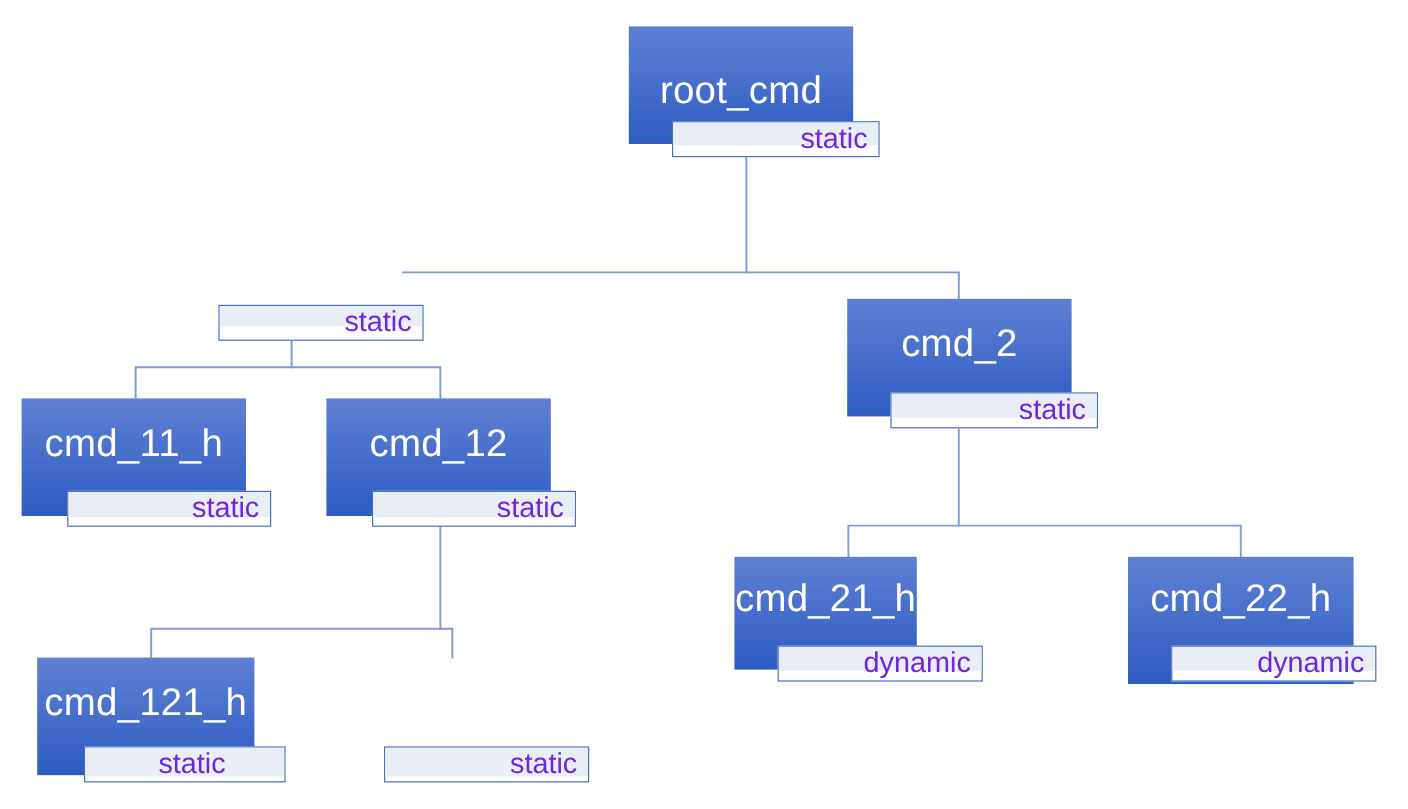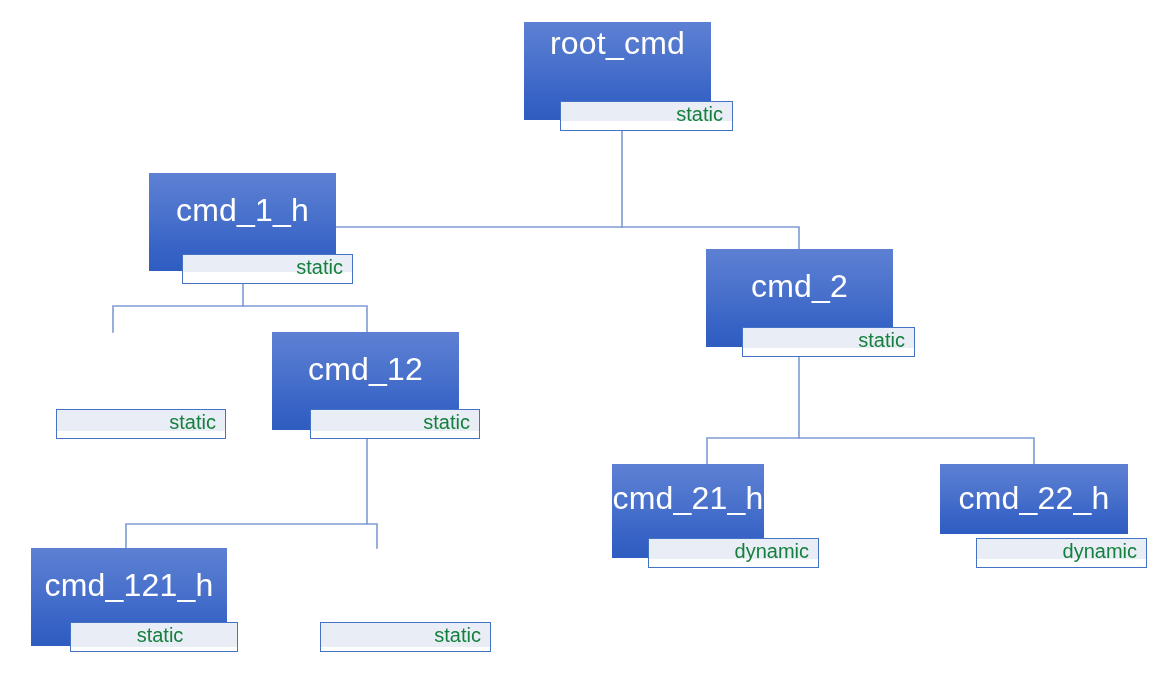--- a/index.html
+++ b/index.html
@@ -60,22 +60,22 @@
     left: 0;
     top: 0;
     right: 0;
     background: #e9edf6;
   }
   .node-tag-text {
     position: absolute;
     left: 0;
     right: 9px;
     top: 2px;
-    color: #15803d;
-    font-size: 20px;
+    color: #6d28d9;
+    font-size: 24px;
     line-height: 1;
     text-align: right;
     white-space: nowrap;
     padding-left: 12px;
   }
   .node-tag.center .node-tag-text {
     text-align: center;
     right: 0;
   }
 </style>
@@ -89,46 +89,46 @@
       <polyline points="243,284 243,306 113,306 113,332" fill="none" stroke="#7f9ad4" stroke-width="1.6" stroke-linecap="square"></polyline>
       <polyline points="243,306 367,306 367,332" fill="none" stroke="#7f9ad4" stroke-width="1.6" stroke-linecap="square"></polyline>
       <polyline points="367,439 367,524 126,524 126,548" fill="none" stroke="#7f9ad4" stroke-width="1.6" stroke-linecap="square"></polyline>
       <polyline points="367,524 377,524 377,548" fill="none" stroke="#7f9ad4" stroke-width="1.6" stroke-linecap="square"></polyline>
       <polyline points="799,357 799,438 707,438 707,464" fill="none" stroke="#7f9ad4" stroke-width="1.6" stroke-linecap="square"></polyline>
       <polyline points="799,438 1034,438 1034,464" fill="none" stroke="#7f9ad4" stroke-width="1.6" stroke-linecap="square"></polyline>
     </svg>
   <div id="node-layer">
       <div class="node" style="left: 0px; top: 0px; width: 1173px; height: 674px; pointer-events: none;">
         <div class="node-box" style="left: 524px; top: 22px; width: 187px; height: 98px; pointer-events: auto;">
-          <div class="node-label" style="top: 5px;">root_cmd</div>
+          <div class="node-label" style="top: 37px;">root_cmd</div>
         </div>
         <div class="node-tag" style="left: 560px; top: 101px; width: 173px; height: 30px; pointer-events: auto;">
           <div class="node-tag-fill" style="height: 19px;"></div>
           <div class="node-tag-text">static</div>
         </div>
       </div>
       <div class="node" style="left: 0px; top: 0px; width: 1173px; height: 674px; pointer-events: none;">
-        <div class="node-box" style="left: 149px; top: 173px; width: 187px; height: 98px; pointer-events: auto;">
-          <div class="node-label" style="top: 21px;">cmd_1_h</div>
-        </div>
         <div class="node-tag" style="left: 182px; top: 254px; width: 171px; height: 30px; pointer-events: auto;">
           <div class="node-tag-fill" style="height: 17px;"></div>
           <div class="node-tag-text">static</div>
         </div>
       </div>
       <div class="node" style="left: 0px; top: 0px; width: 1173px; height: 621px; pointer-events: none;">
         <div class="node-box" style="left: 706px; top: 249px; width: 187px; height: 98px; pointer-events: auto;">
           <div class="node-label" style="top: 21px;">cmd_2</div>
         </div>
         <div class="node-tag" style="left: 742px; top: 327px; width: 173px; height: 30px; pointer-events: auto;">
           <div class="node-tag-fill" style="height: 20px;"></div>
           <div class="node-tag-text">static</div>
         </div>
       </div>
       <div class="node" style="left: 0px; top: 0px; width: 1173px; height: 674px; pointer-events: none;">
+        <div class="node-box" style="left: 18px; top: 332px; width: 187px; height: 98px; pointer-events: auto;">
+          <div class="node-label" style="top: 21px;">cmd_11_h</div>
+        </div>
         <div class="node-tag" style="left: 56px; top: 409px; width: 170px; height: 30px; pointer-events: auto;">
           <div class="node-tag-fill" style="height: 21px;"></div>
           <div class="node-tag-text">static</div>
         </div>
       </div>
       <div class="node" style="left: 0px; top: 0px; width: 1173px; height: 674px; pointer-events: none;">
         <div class="node-box" style="left: 272px; top: 332px; width: 187px; height: 98px; pointer-events: auto;">
           <div class="node-label" style="top: 21px;">cmd_12</div>
         </div>
         <div class="node-tag" style="left: 310px; top: 409px; width: 170px; height: 30px; pointer-events: auto;">
@@ -139,30 +139,30 @@
       <div class="node" style="left: 0px; top: 0px; width: 1173px; height: 674px; pointer-events: none;">
         <div class="node-box" style="left: 612px; top: 464px; width: 152px; height: 94px; pointer-events: auto;">
           <div class="node-label" style="top: 18px;">cmd_21_h</div>
         </div>
         <div class="node-tag" style="left: 648px; top: 538px; width: 171px; height: 30px; pointer-events: auto;">
           <div class="node-tag-fill" style="height: 20px;"></div>
           <div class="node-tag-text">dynamic</div>
         </div>
       </div>
       <div class="node" style="left: 0px; top: 0px; width: 1173px; height: 674px; pointer-events: none;">
-        <div class="node-box" style="left: 940px; top: 464px; width: 188px; height: 70px; pointer-events: auto;">
+        <div class="node-box" style="left: 940px; top: 464px; width: 188px; height: 106px; pointer-events: auto;">
           <div class="node-label" style="top: 18px;">cmd_22_h</div>
         </div>
         <div class="node-tag" style="left: 976px; top: 538px; width: 171px; height: 30px; pointer-events: auto;">
           <div class="node-tag-fill" style="height: 20px;"></div>
           <div class="node-tag-text">dynamic</div>
         </div>
       </div>
       <div class="node" style="left: 0px; top: 0px; width: 1173px; height: 674px; pointer-events: none;">
-        <div class="node-box" style="left: 31px; top: 548px; width: 196px; height: 98px; pointer-events: auto;">
+        <div class="node-box" style="left: 31px; top: 548px; width: 181px; height: 98px; pointer-events: auto;">
           <div class="node-label" style="top: 21px;">cmd_121_h</div>
         </div>
         <div class="node-tag center" style="left: 70px; top: 622px; width: 168px; height: 30px; pointer-events: auto;">
           <div class="node-tag-fill" style="height: 24px;"></div>
           <div class="node-tag-text">static</div>
         </div>
       </div>
       <div class="node" style="left: 0px; top: 0px; width: 1173px; height: 674px; pointer-events: none;">
         <div class="node-tag" style="left: 320px; top: 622px; width: 171px; height: 30px; pointer-events: auto;">
           <div class="node-tag-fill" style="height: 24px;"></div>

